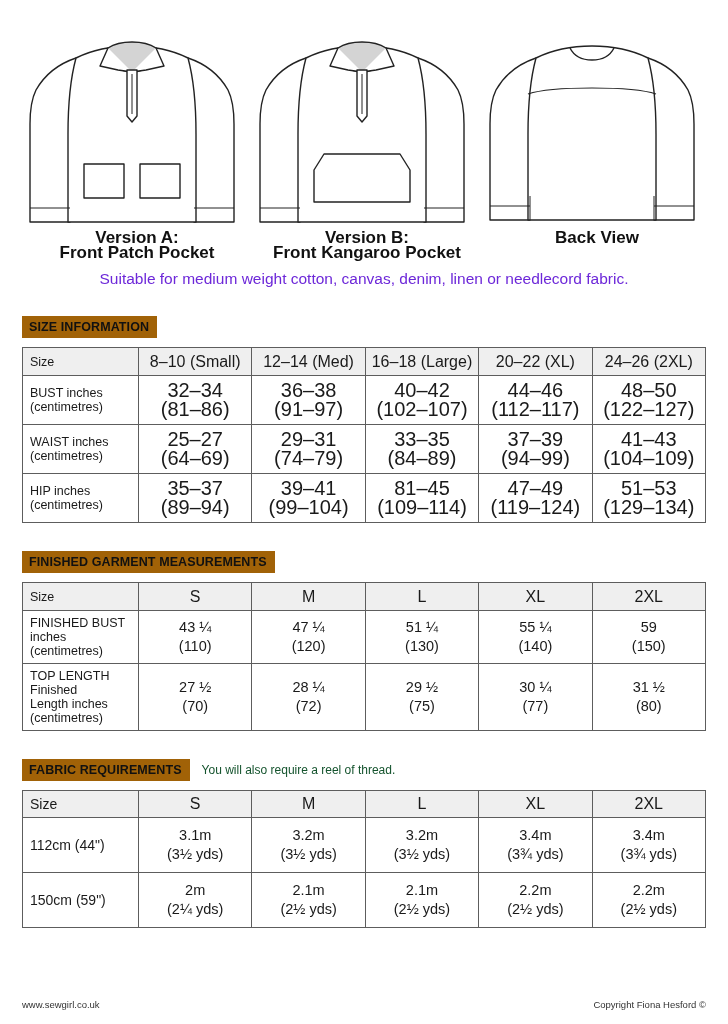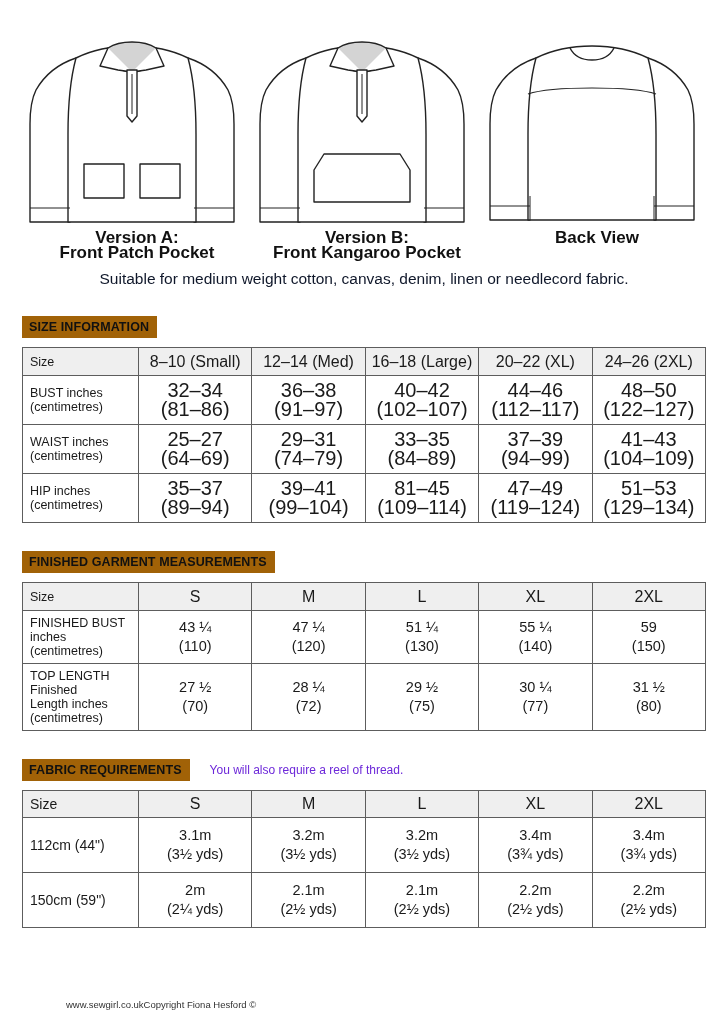--- a/index.html
+++ b/index.html
@@ -44,42 +44,42 @@
     font-size: 17px;
     line-height: 15px;
     font-weight: bold;
     color: #111;
   }
 
   .suitable {
     text-align: center;
     font-size: 15.5px;
     margin: 22px 0 0 0;
-    color: #0f172a;
+    color: #6d28d9;
   }
 
   
   .section-head {
     display: flex;
     align-items: baseline;
     margin: 28px 0 9px 0;
   }
   .section-title {
     background: #a16207;
     font-size: 12.5px;
     font-weight: bold;
     padding: 4px 8px 4px 7px;
     letter-spacing: 0.1px;
     color: #111;
     display: inline-block;
   }
   .section-note {
     font-size: 12px;
-    margin-left: 20px;
-    color: #6d28d9;
+    margin-left: 12px;
+    color: #14532d;
   }
 
   
   table {
     border-collapse: collapse;
     width: 100%;
     table-layout: fixed;
   }
   table td, table th {
     border: 1px solid #5d5d5d;
@@ -128,24 +128,24 @@
     font-size: 14px;
   }
 
   
   .footer {
     position: absolute;
     left: 22px;
     right: 22px;
     bottom: 14px;
     display: flex;
+    justify-content: space-between;
     font-size: 9.5px;
     color: #333;
     border-top: 0;
-    margin-left: 44px;
   }
 </style>
 </head>
 <body>
 
 <div class="page">
 
   <div class="illustrations">
 
     <div class="illus-block">

